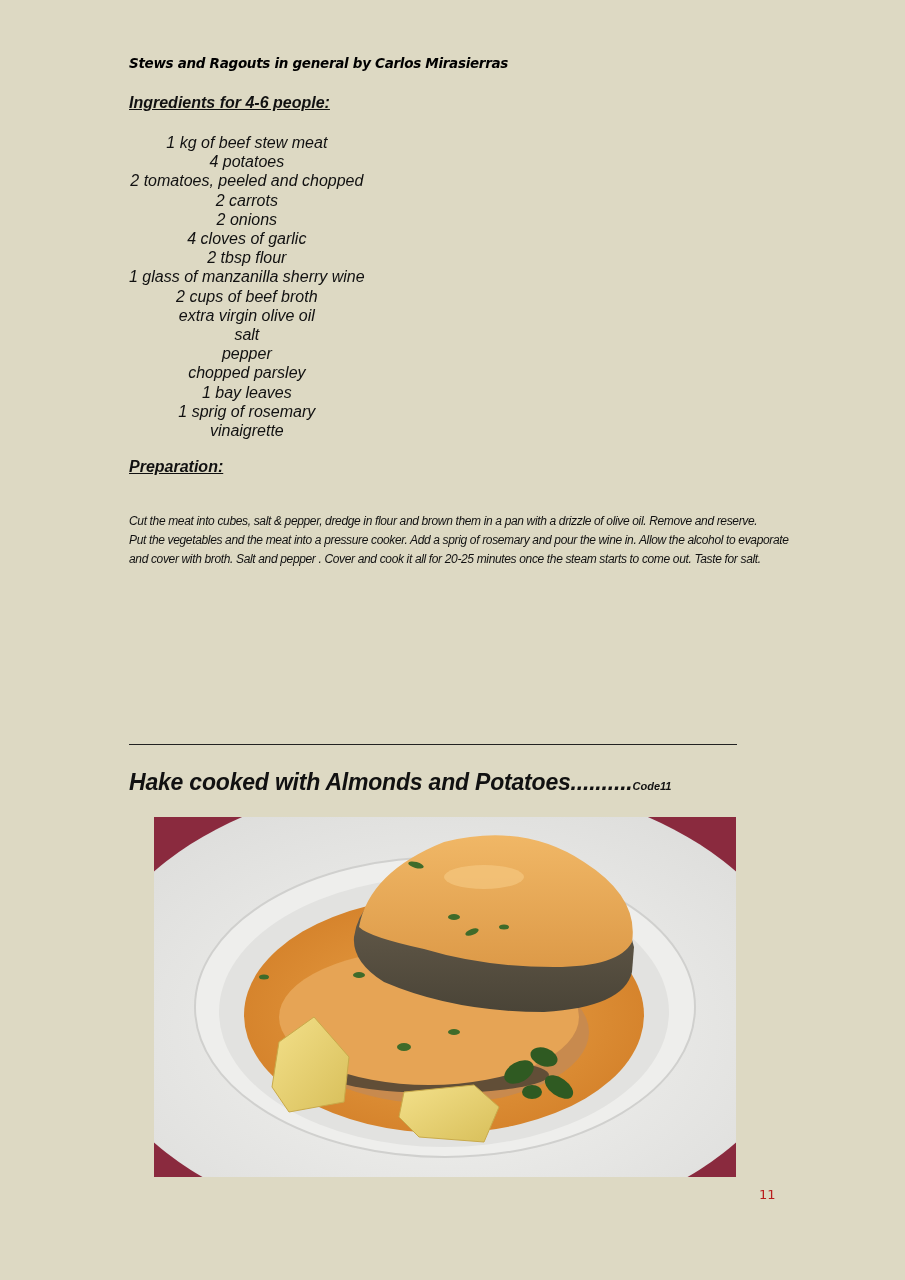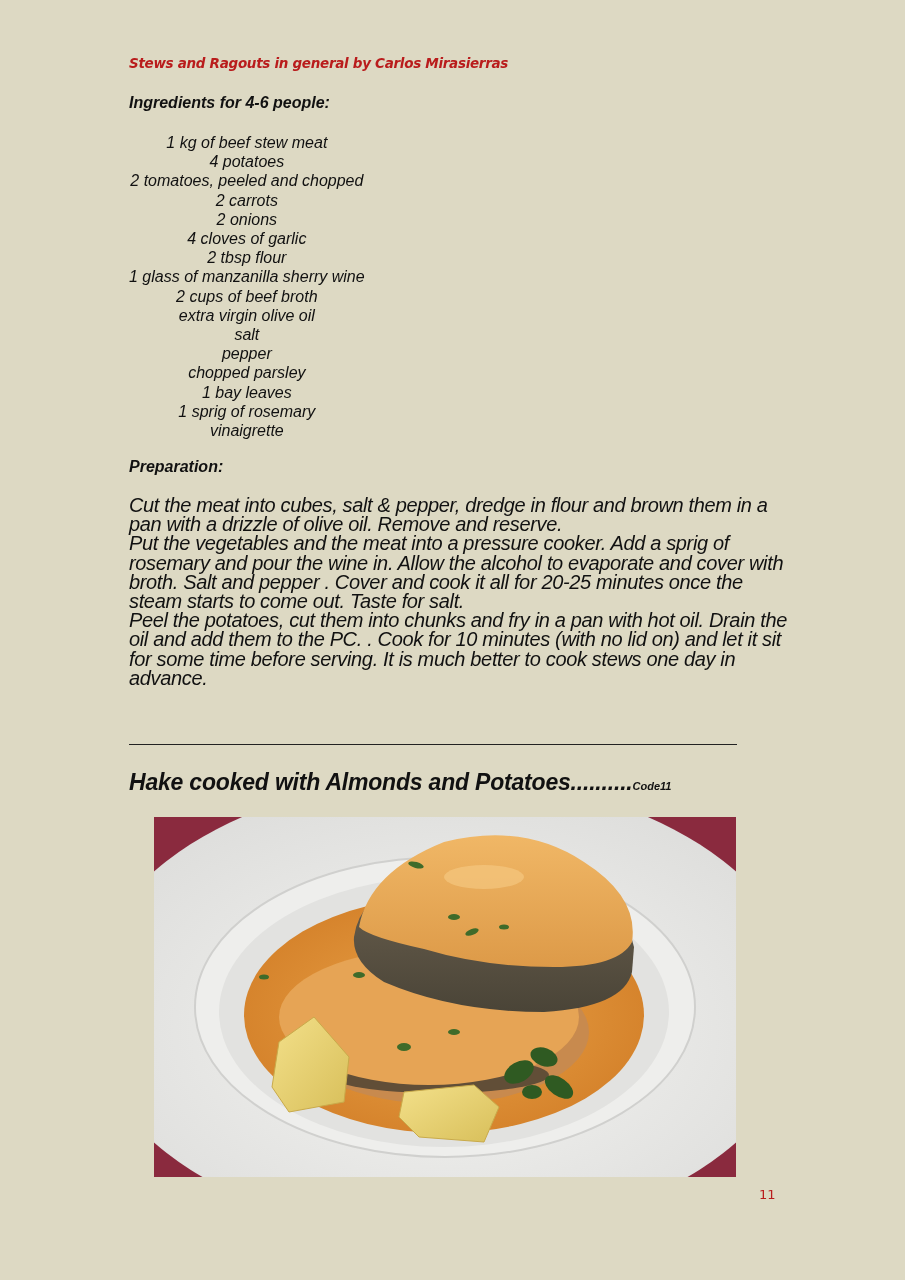--- a/index.html
+++ b/index.html
@@ -17,50 +17,51 @@
     }
     .header {
       position: absolute;
       left: 129px;
       top: 55px;
       font-family: "DejaVu Sans", sans-serif;
       font-weight: bold;
       font-style: italic;
       font-size: 13.5px;
       letter-spacing: -0.3px;
-      color: #b91c1c;
+      color: #000000;
     }
     .heading {
       position: absolute;
       left: 129px;
       font-weight: bold;
       font-style: italic;
       font-size: 16px;
+      text-decoration: underline;
     }
     .ingredients-title { top: 94px; }
     .prep-title { top: 458px; }
     .ingredients {
       position: absolute;
       left: 129px;
       top: 133px;
       margin: 0;
       padding: 0;
       list-style: none;
       font-style: italic;
       font-size: 16px;
       line-height: 19.2px;
     }
     .ingredients li { margin: 0; padding: 0; white-space: nowrap; text-align: center; }
     .prep {
       position: absolute;
       left: 129px;
-      top: 496px;
+      top: 512px;
       width: 660px;
       font-style: italic;
-      font-size: 20px;
+      font-size: 12px;
       line-height: 19.2px;
       letter-spacing: -0.35px;
     }
     .prep p { margin: 0; }
     .divider {
       position: absolute;
       left: 129px;
       top: 744px;
       width: 608px;
       height: 0;
@@ -123,21 +124,20 @@
   <li>1 bay leaves</li>
   <li>1 sprig of rosemary</li>
   <li>vinaigrette</li>
 </ul>
 
 <div class="heading prep-title">Preparation:</div>
 
 <div class="prep">
   <p>Cut the meat into cubes,  salt &amp; pepper, dredge in flour and brown them in a pan with a drizzle of olive oil. Remove and reserve.</p>
   <p>Put the vegetables and the meat into a pressure cooker. Add a sprig of rosemary and pour the wine in. Allow the alcohol to evaporate and cover with broth. Salt and pepper . Cover and cook it all for 20-25 minutes once the steam starts to come out. Taste for salt.</p>
-  <p>Peel the potatoes, cut them into chunks and fry in a pan with hot oil. Drain the oil and add them to the PC. . Cook for 10 minutes (with no lid on) and let it sit for some time before serving. It is much better to cook stews one day in advance.</p>
 </div>
 
 <div class="divider"></div>
 
 <div class="recipe-title"><span>Hake cooked with Almonds and Potatoes..........</span><span class="code">Code11</span></div>
 
 <div class="photo" title="Hake steaks in almond sauce with potato chunks and parsley in a white bowl">
   <svg width="582" height="360" viewBox="0 0 582 360" xmlns="http://www.w3.org/2000/svg">
     <defs>
       <radialGradient id="plate" cx="50%" cy="55%" r="70%">

